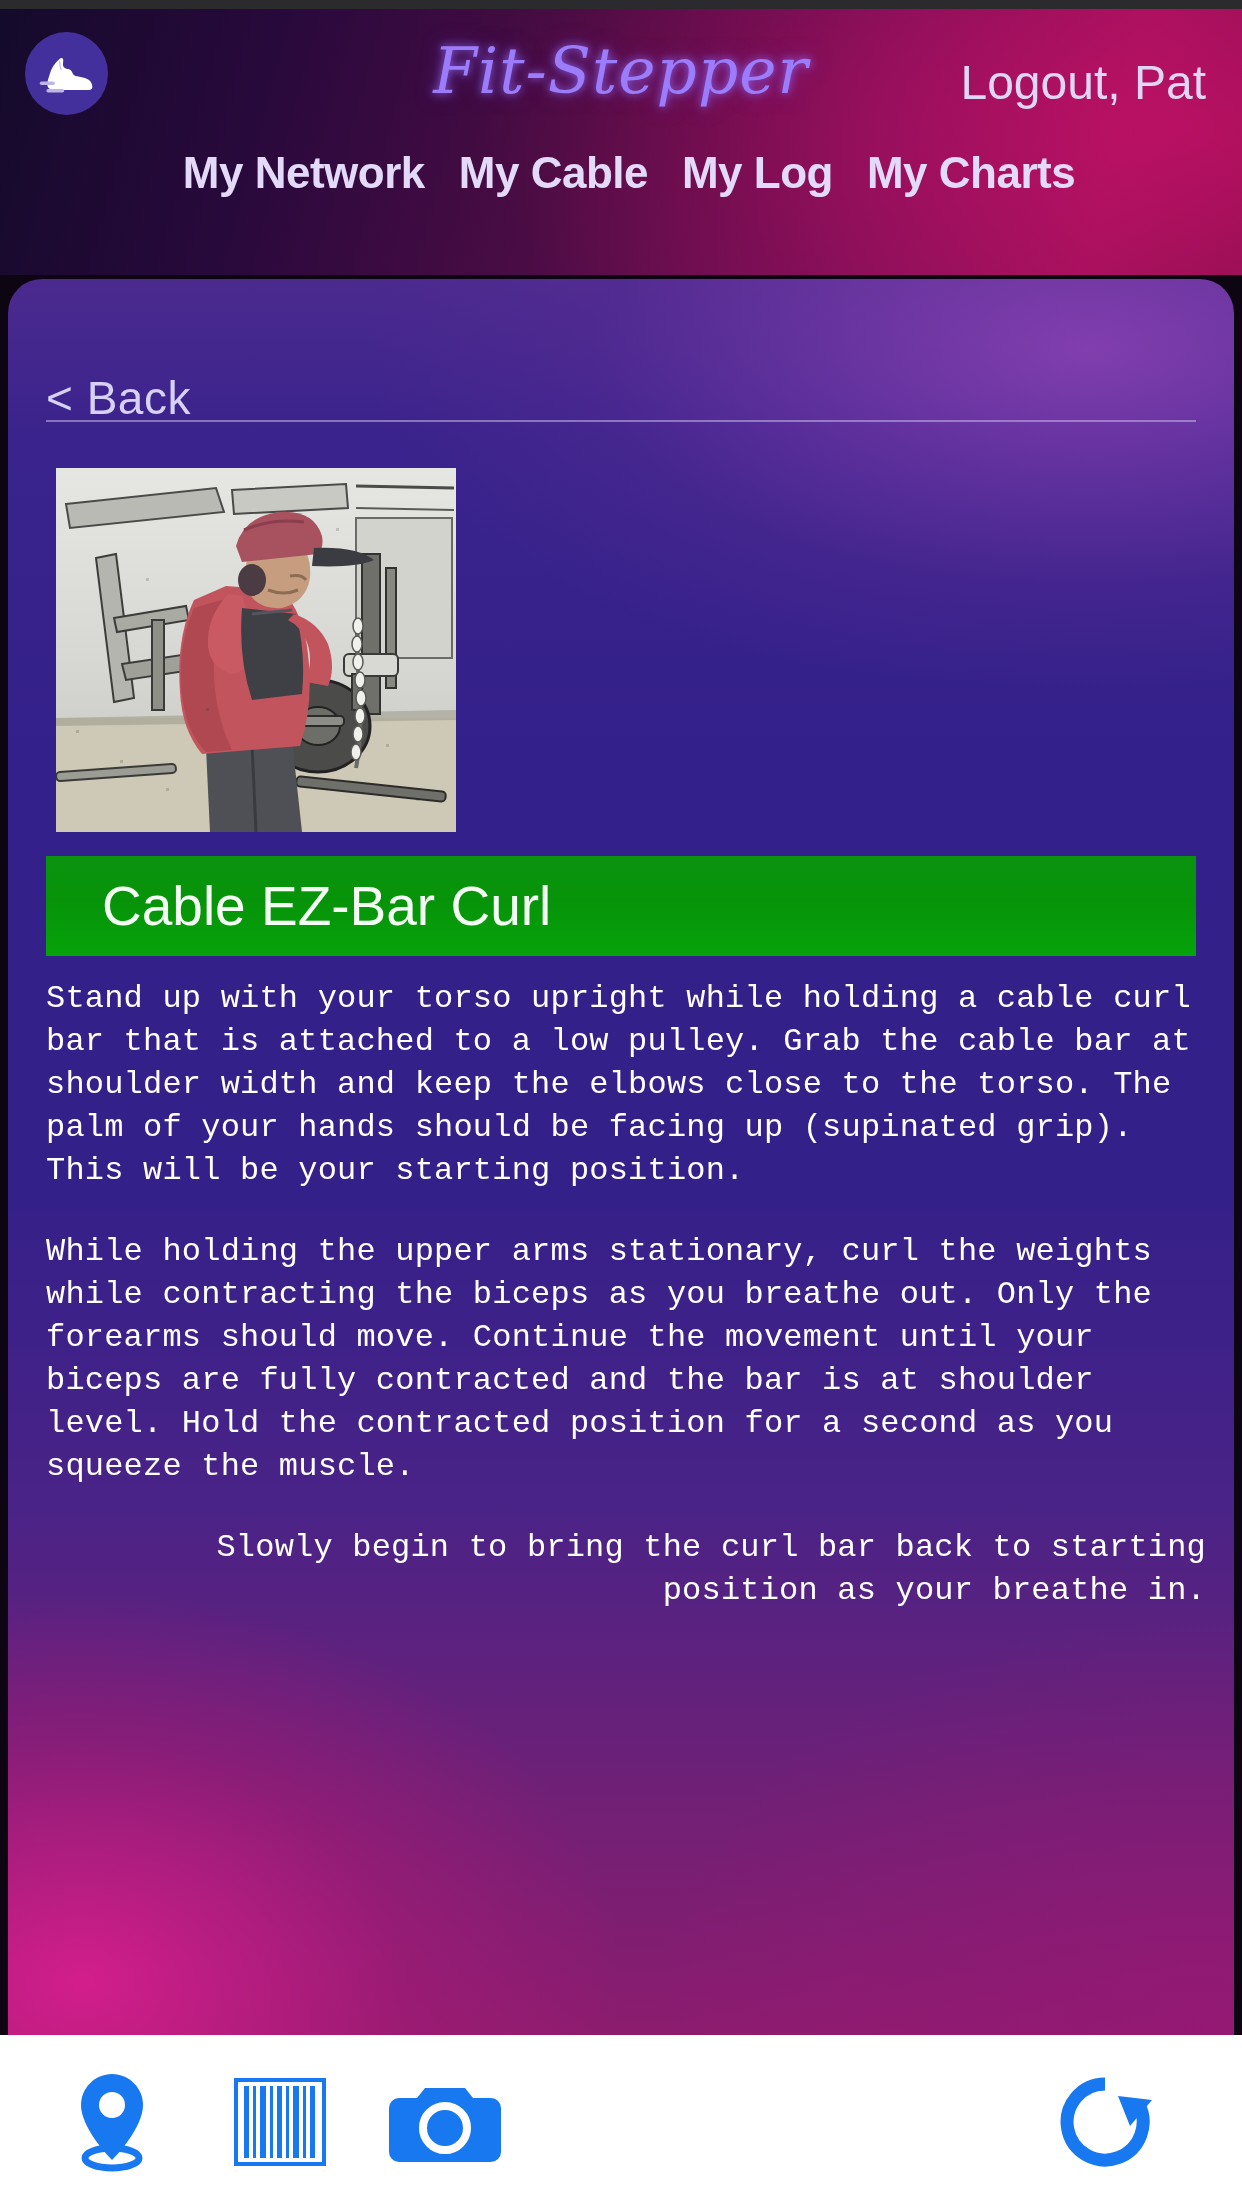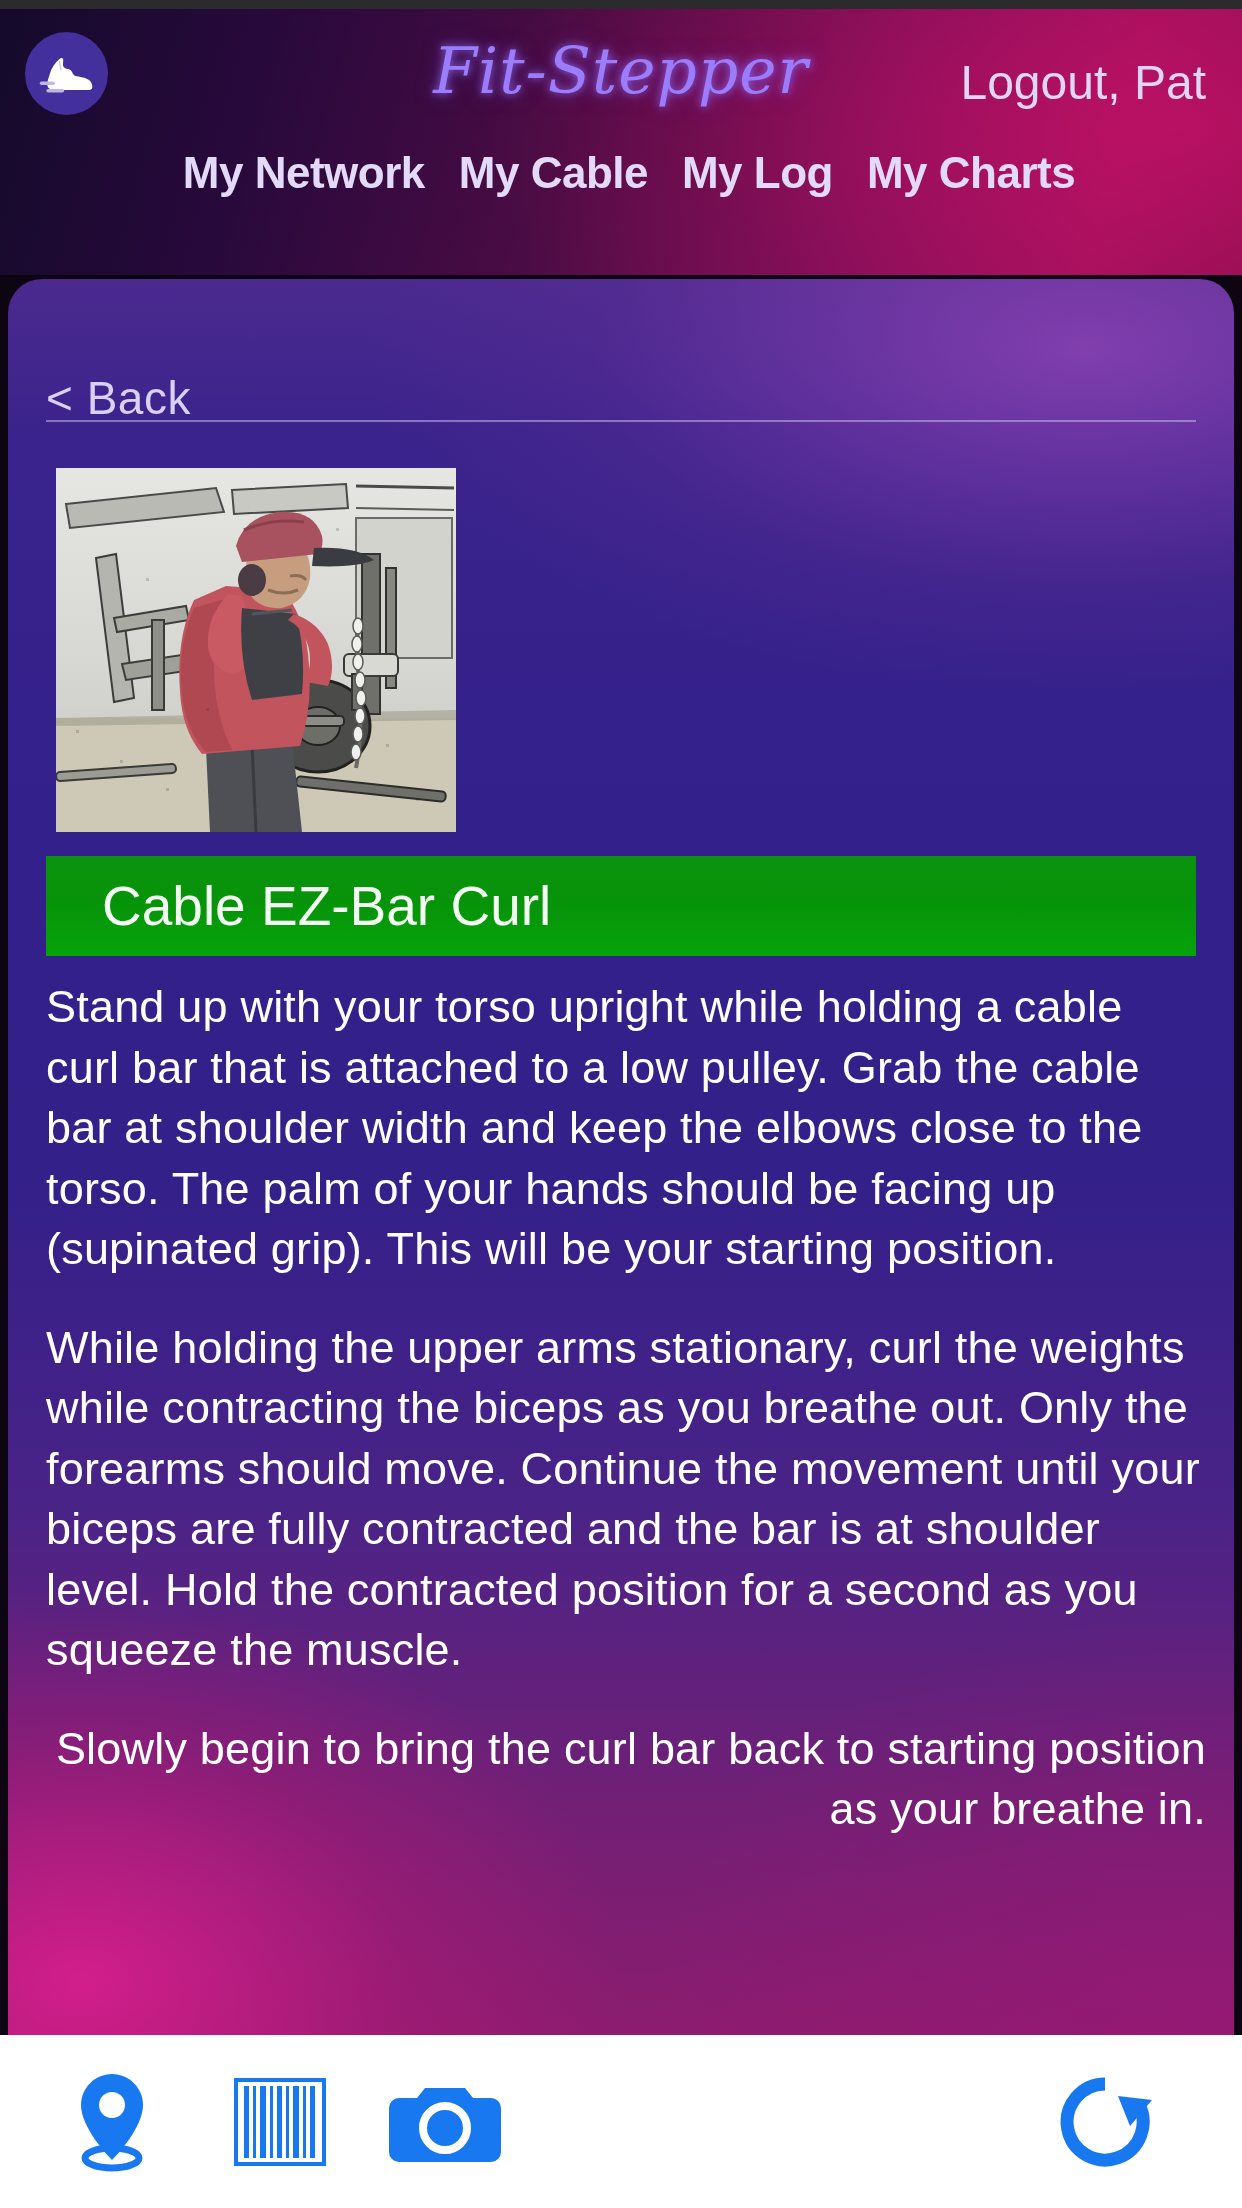--- a/index.html
+++ b/index.html
@@ -132,22 +132,22 @@
     letter-spacing:0px;
     margin-left:32px;
   }
 
   
   .description {
     position:absolute; left:38px; top:698px;
     width:1160px;
   }
   .description p {
-    font-family:Liberation Sans, sans-serif;
-    font-size:45px;
+    font-family:Liberation Mono, monospace;
+    font-size:32px;
     line-height:1.345;
     color:#ffffff;
     margin-bottom:38px;
     letter-spacing:0.2px;
   }
   .description p:last-child { margin-bottom:12px;text-align:right; }
 
   
   .toolbar {
     position:absolute; left:0; bottom:0;

